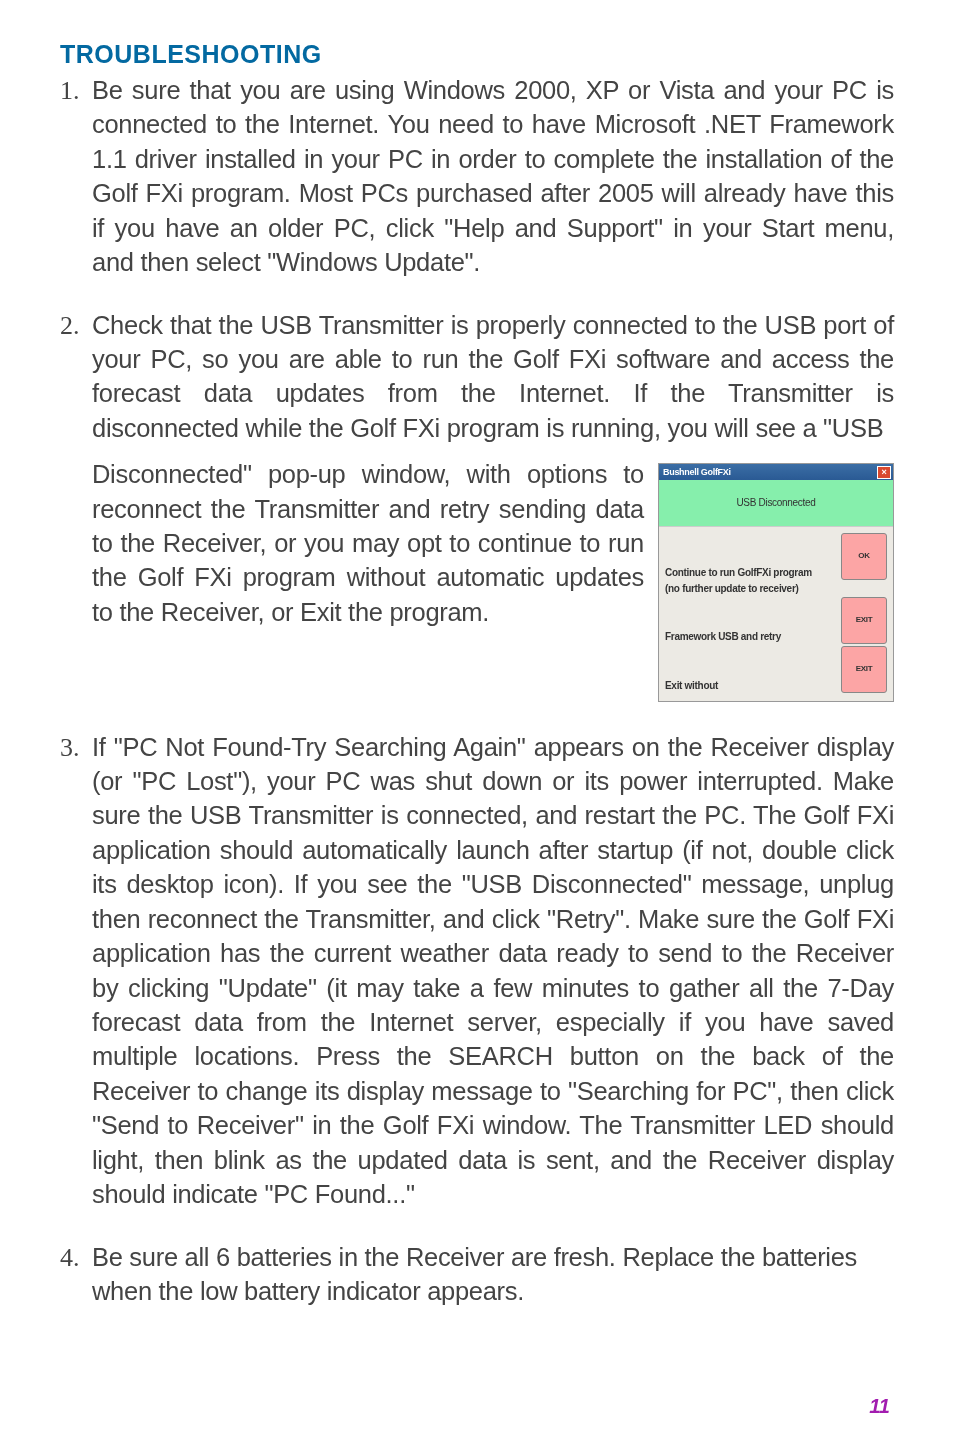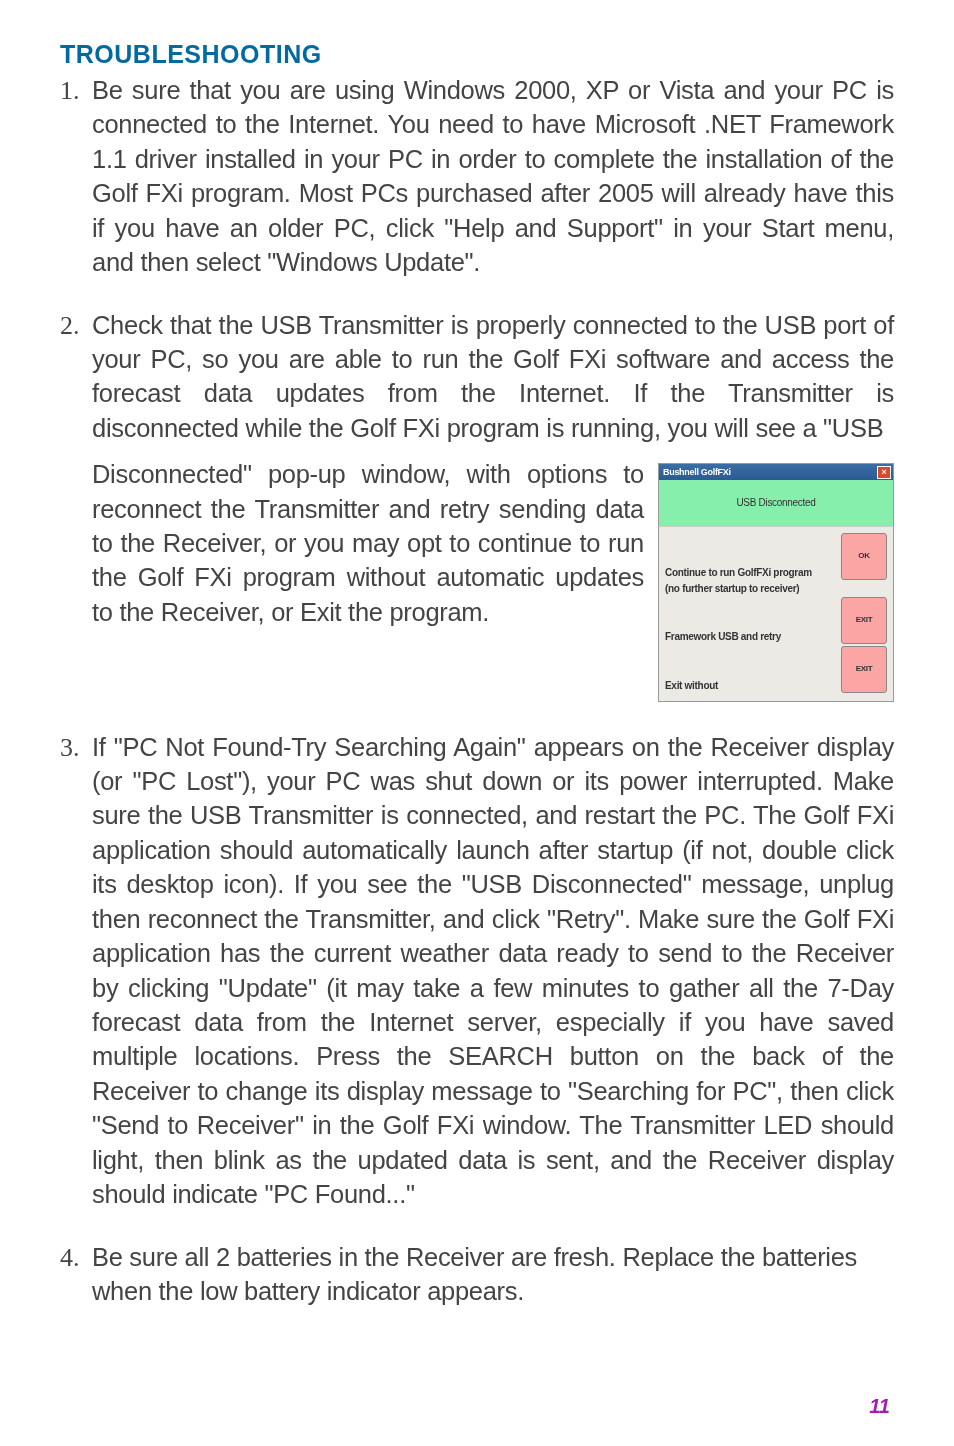--- a/index.html
+++ b/index.html
@@ -120,21 +120,21 @@
           <span class="dialog-title">Bushnell GolfFXi</span>
           <span class="dialog-close">×</span>
         </div>
         <div class="dialog-sub">USB Disconnected</div>
         <div class="dialog-body">
           <div class="dialog-row">
             <span>Continue to run GolfFXi program</span>
             <span class="dialog-btn">OK</span>
           </div>
           <div class="dialog-row">
-              <span>(no further startup to receiver)</span>
+              <span>(no further update to receiver)</span>
             </div>
           <div class="dialog-row">
             <span>Framework USB and retry</span>
             <span class="dialog-btn">EXIT</span>
           </div>
           <div class="dialog-row">
             <span>Exit without</span>
             <span class="dialog-btn">EXIT</span>
           </div>
         </div>
@@ -147,17 +147,17 @@
 <div class="item">
   <div class="num">3.</div>
   <div class="body">
     <p class="just">If "PC Not Found-Try Searching Again" appears on the Receiver display (or "PC Lost"), your PC was shut down or its power interrupted. Make sure the USB Transmitter is connected, and restart the PC. The Golf FXi application should automatically launch after startup (if not, double click its desktop icon). If you see the "USB Disconnected" message, unplug then reconnect the Transmitter, and click "Retry". Make sure the Golf FXi application has the current weather data ready to send to the Receiver by clicking "Update" (it may take a few minutes to gather all the 7-Day forecast data from the Internet server, especially if you have saved multiple locations. Press the SEARCH button on the back of the Receiver to change its display message to "Searching for PC", then click "Send to Receiver" in the Golf FXi window. The Transmitter LED should light, then blink as the updated data is sent, and the Receiver display should indicate "PC Found..."</p>
   </div>
 </div>
 
 <div class="item">
   <div class="num">4.</div>
   <div class="body">
-    <p>Be sure all 2 batteries in the Receiver are fresh. Replace the batteries when the low battery indicator appears.</p>
+    <p>Be sure all 6 batteries in the Receiver are fresh. Replace the batteries when the low battery indicator appears.</p>
   </div>
 </div>
 
 <div class="pagenum">11</div>
 
 </body></html>

